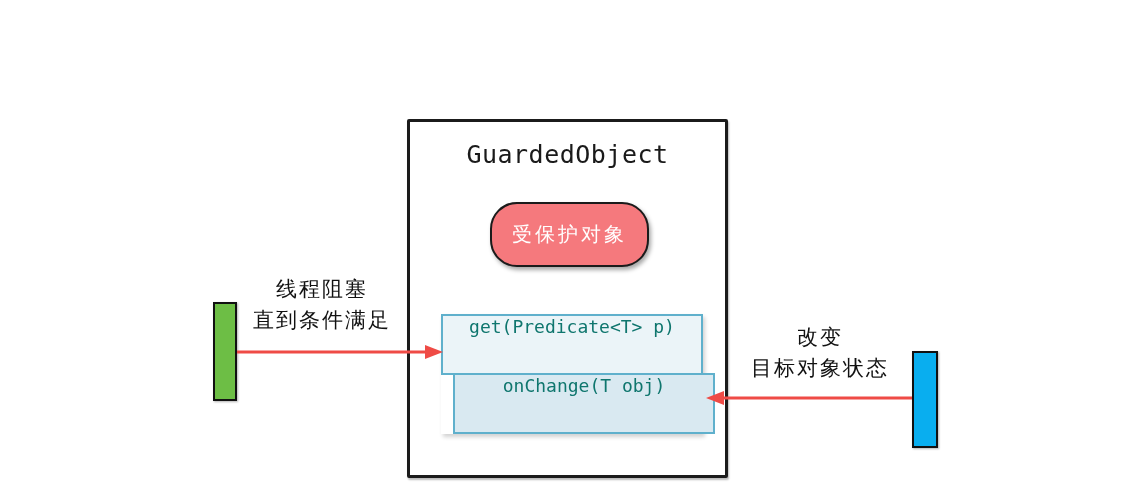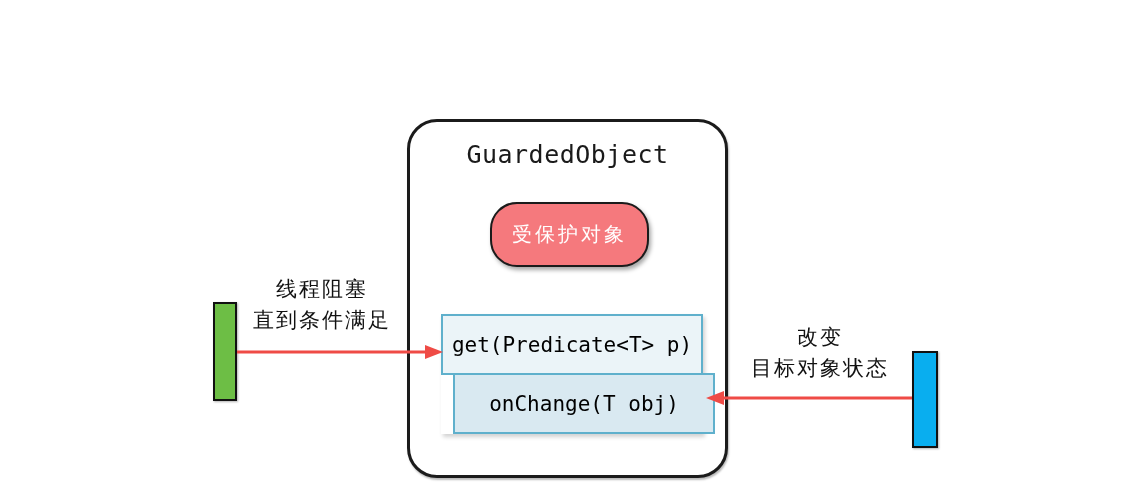--- a/index.html
+++ b/index.html
@@ -20,21 +20,21 @@
   }
   
   .main-box {
     position: absolute;
     left: 407px;
     top: 119px;
     width: 321px;
     height: 359px;
     box-sizing: border-box;
     border: 3px solid #1b1b1b;
-    border-radius: 30px;
+    border-radius: 2px;
     background: #ffffff;
     box-shadow: 1px 2px 2px rgba(0,0,0,0.28);
   }
   .main-title {
     position: absolute;
     left: 0;
     top: 18px;
     width: 100%;
     text-align: center;
     font-size: 25px;
@@ -67,24 +67,23 @@
     top: 314px;
     width: 262px;
     box-shadow: 2px 3px 4px rgba(0,0,0,0.18);
   }
   .method-row {
     box-sizing: border-box;
     width: 100%;
     height: 61px;
     border: 2px solid #5fb0cc;
     display: flex;
-    align-items: center;
     justify-content: center;
-    font-size: 21px;
-    color: #000000;
+    font-size: 18px;
+    color: #0f766e;
   }
   .method-get { background: #ebf4f8; }
   .method-onchange { background: #d9e9f1; margin-top: -2px; margin-left: 12px; }
   
   .bar {
     position: absolute;
     box-sizing: border-box;
     border: 2.5px solid #111111;
     box-shadow: 1px 1px 2px rgba(0,0,0,0.3);
   }

